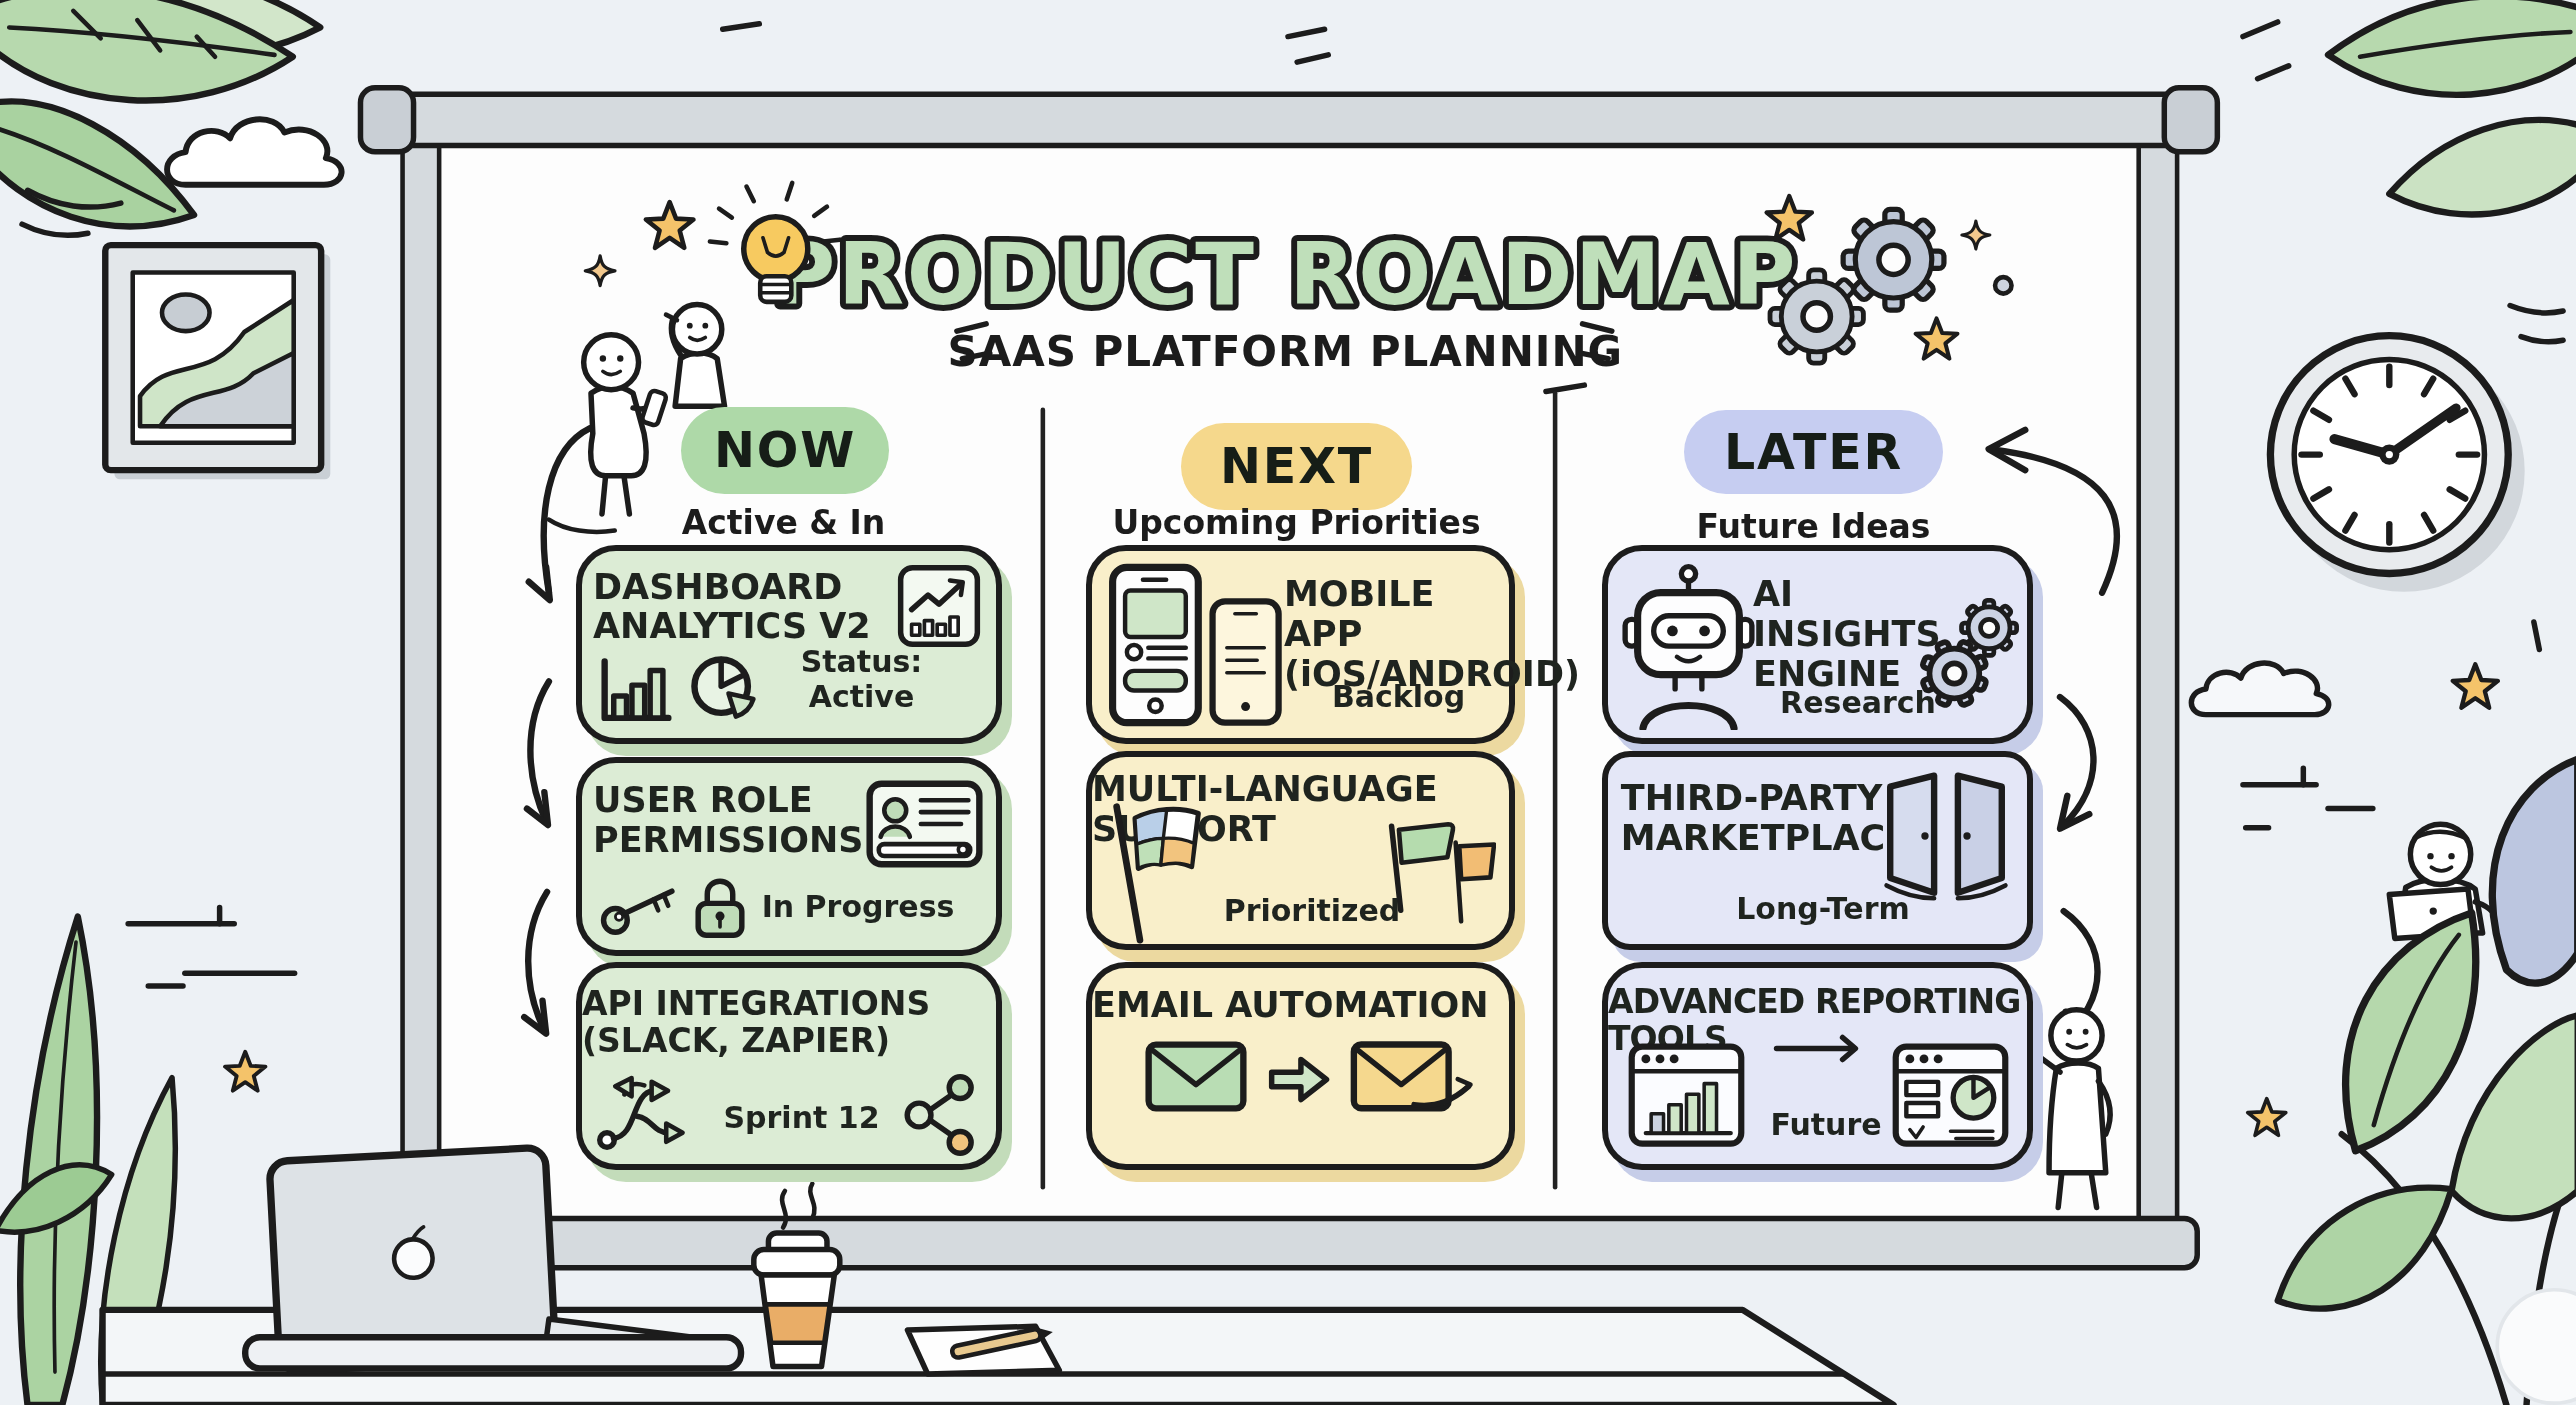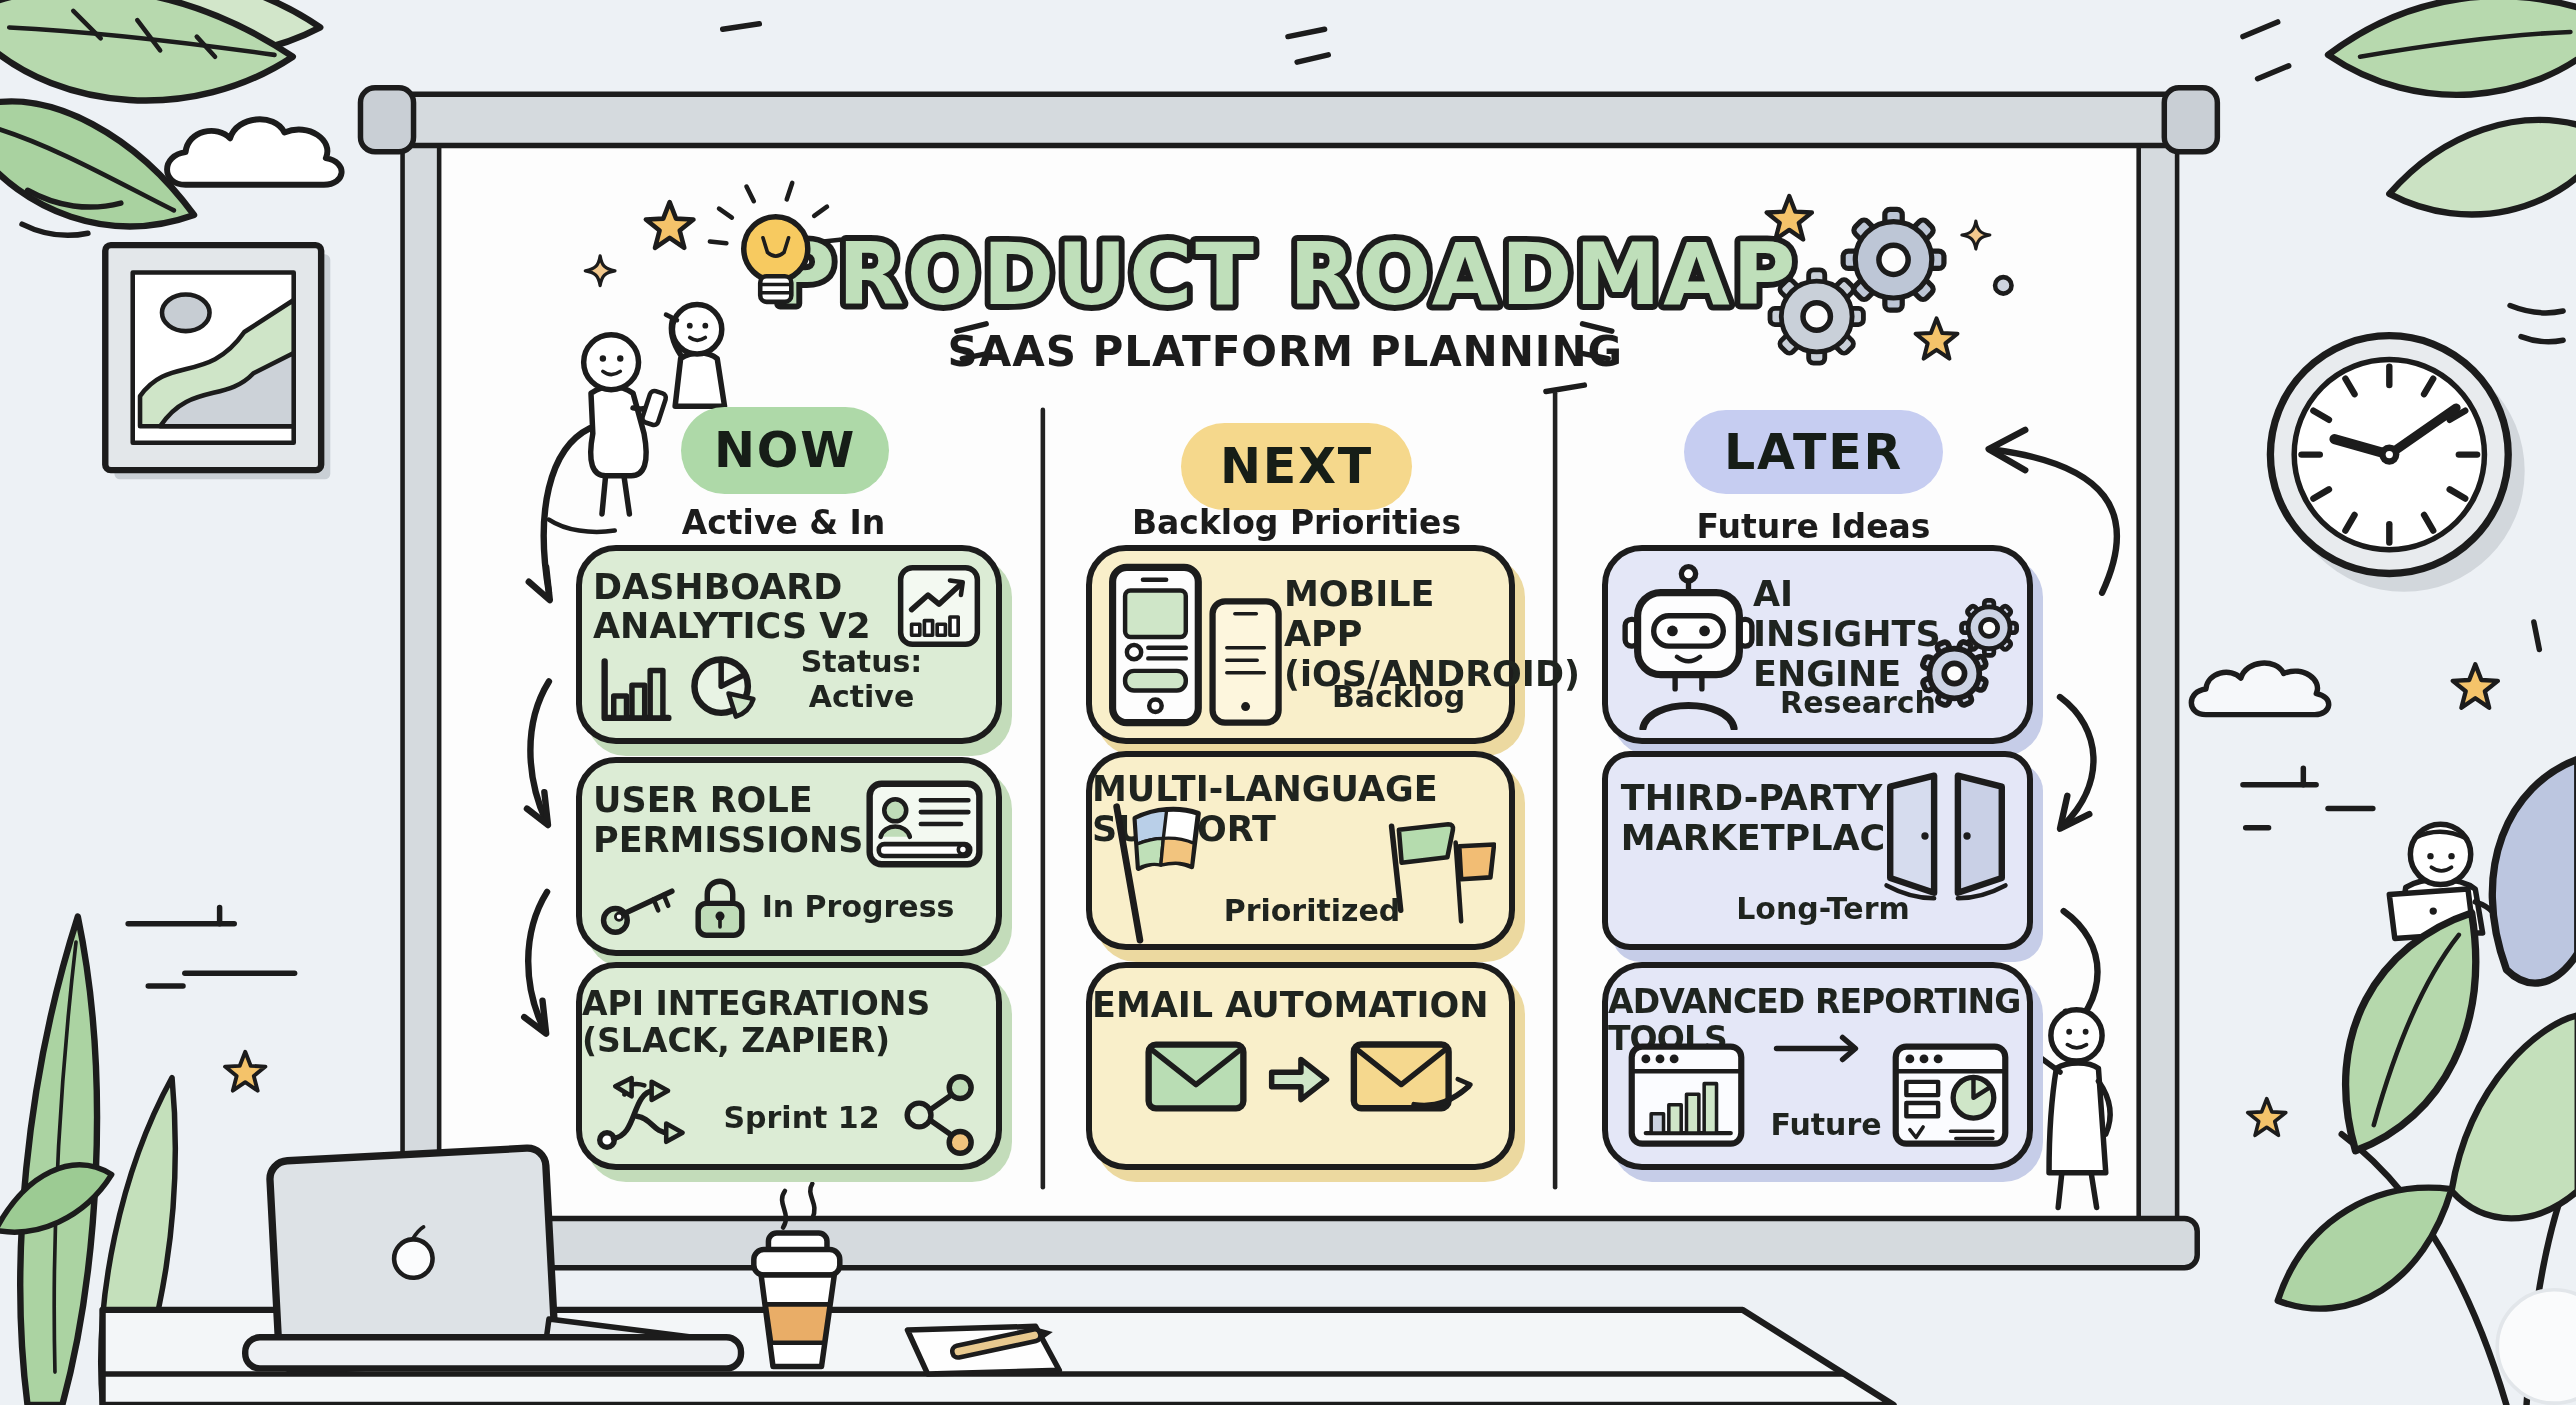--- a/index.html
+++ b/index.html
@@ -304,21 +304,21 @@
 <div id="ui">
 
   <div class="pill" style="left:681px;top:407px;width:208px;height:87px;background:#aed9a8;">
     <span>NOW</span>
   </div>
   <div class="col-sub" style="left:564px;top:503px;width:439px;">Active &amp; In Development</div>
 
   <div class="pill" style="left:1181px;top:407px;width:231px;height:87px;background:#f5d88c;margin-top:16px;">
     <span>NEXT</span>
   </div>
-  <div class="col-sub" style="left:1077px;top:503px;width:439px;">Backlog Priorities</div>
+  <div class="col-sub" style="left:1077px;top:503px;width:439px;">Upcoming Priorities</div>
 
   <div class="pill" style="left:1684px;top:410px;width:259px;height:84px;background:#c6cdf1;">
     <span>LATER</span>
   </div>
   <div class="col-sub" style="left:1594px;top:507px;width:439px;">Future Ideas</div>
 
   <div class="card green" style="left:576px;top:545px;width:426px;height:199px;">
     <div class="card-title" style="left:11px;top:16.5px;width:302px;">DASHBOARD
 ANALYTICS V2</div>
     <svg class="icon" style="right:14.6px;top:12.8px;" width="84" height="84" viewBox="0 0 92 92" stroke-linecap="round" stroke-linejoin="round">

